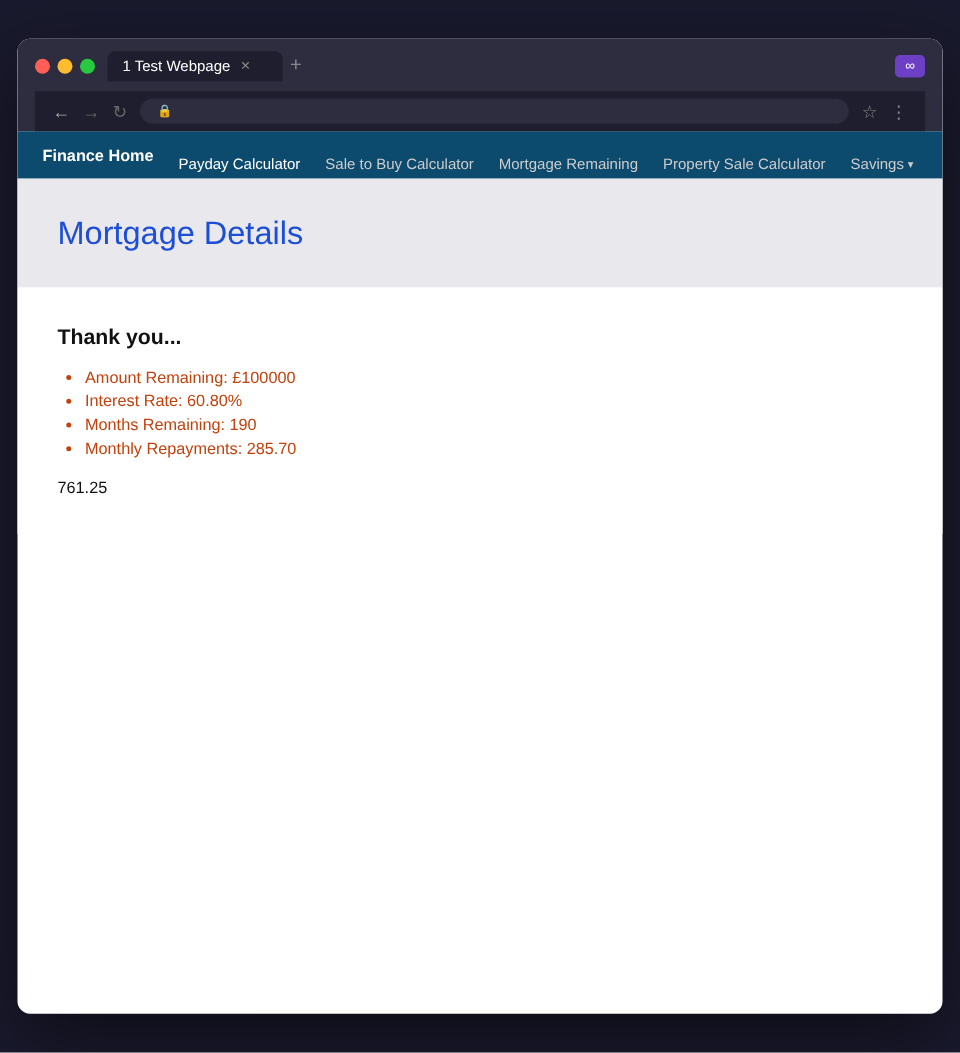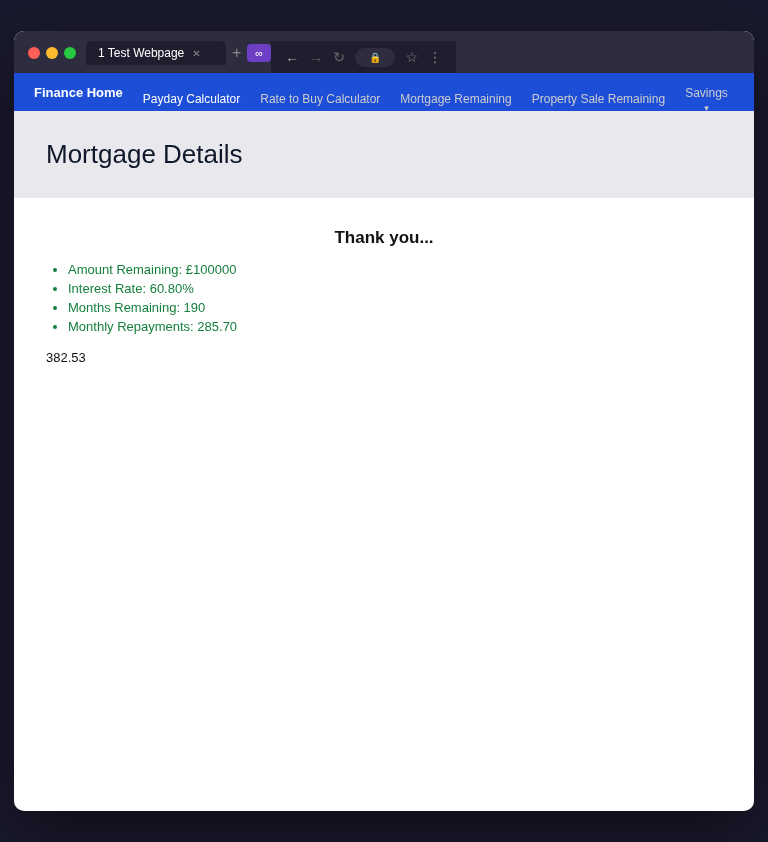--- a/index.html
+++ b/index.html
@@ -24,21 +24,21 @@
       border-radius: 10px;
       overflow: hidden;
       box-shadow: 0 20px 60px rgba(0,0,0,0.5);
     }
 
     
     .browser-titlebar {
       background: #2d2d3f;
       padding: 10px 14px 0 14px;
       display: flex;
-      flex-direction: row;
+      flex-direction: column;
     }
 
     .browser-topbar {
       display: flex;
       align-items: center;
       gap: 10px;
       margin-bottom: 8px;
     }
 
     .browser-dots {
@@ -138,21 +138,21 @@
     .browser-toolbar-right {
       display: flex;
       align-items: center;
       gap: 10px;
       color: #888;
       font-size: 14px;
     }
 
     
     .app-navbar {
-      background: #1d4ed8;
+      background: #0c4a6e;
       padding: 0 20px;
       display: flex;
       align-items: center;
       height: 38px;
       gap: 20px;
       text-align: right;
     }
 
     .nav-brand {
       color: #fff;
@@ -171,65 +171,63 @@
 
     .nav-link.active {
       color: #fff;
       font-weight: 500;
     }
 
     .nav-dropdown {
       display: flex;
       align-items: center;
       gap: 3px;
-      flex-direction: column;
     }
 
     .chevron {
       font-size: 9px;
     }
 
     
     .page-content {
       background: #fff;
     }
 
     .page-header {
       background: #e8e8ed;
       padding: 28px 32px 28px 32px;
     }
 
     .page-title {
       font-size: 26px;
       font-weight: 400;
-      color: #0f172a;
+      color: #1d4ed8;
     }
 
     .page-body {
       background: #fff;
       padding: 30px 32px;
     }
 
     .thank-you-heading {
       font-size: 17px;
       font-weight: 600;
       color: #111;
       margin-bottom: 14px;
-      text-align: center;
     }
 
     .details-list {
       list-style: disc;
       padding-left: 22px;
       margin-bottom: 16px;
     }
 
     .details-list li {
       font-size: 13px;
-      color: #15803d;
+      color: #c2410c;
       margin-bottom: 4px;
     }
 
     .monthly-repayment-value {
       font-size: 13px;
       color: #111;
     }
   </style>
 </head>
 <body>
@@ -262,40 +260,40 @@
       <div class="browser-toolbar-right">
         <span>☆</span>
         <span>⋮</span>
       </div>
     </div>
   </div>
 
   <nav class="app-navbar">
     <span class="nav-brand">Finance Home</span>
     <span class="nav-link active">Payday Calculator</span>
-    <span class="nav-link">Rate to Buy Calculator</span>
+    <span class="nav-link">Sale to Buy Calculator</span>
     <span class="nav-link">Mortgage Remaining</span>
-    <span class="nav-link">Property Sale Remaining</span>
+    <span class="nav-link">Property Sale Calculator</span>
     <span class="nav-link nav-dropdown">
       <span>Savings</span>
       <span class="chevron">▾</span>
     </span>
   </nav>
 
   <div class="page-content">
 
     <div class="page-header">
       <h1 class="page-title">Mortgage Details</h1>
     </div>
 
     <div class="page-body">
       <p class="thank-you-heading">Thank you...</p>
       <ul class="details-list">
         <li>Amount Remaining: £100000</li>
         <li>Interest Rate: 60.80%</li>
         <li>Months Remaining: 190</li>
         <li>Monthly Repayments: 285.70</li>
       </ul>
-      <p class="monthly-repayment-value">382.53</p>
+      <p class="monthly-repayment-value">761.25</p>
     </div>
 
   </div>
 </div>
 
 </body></html>

